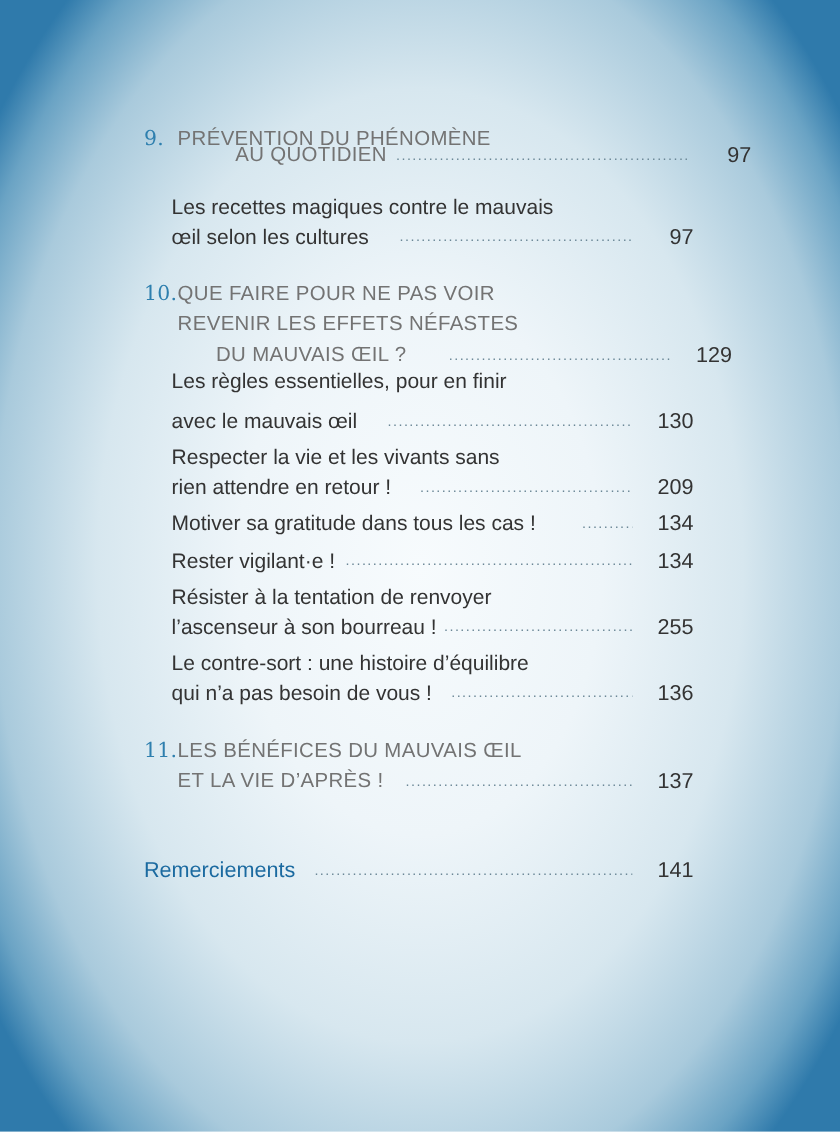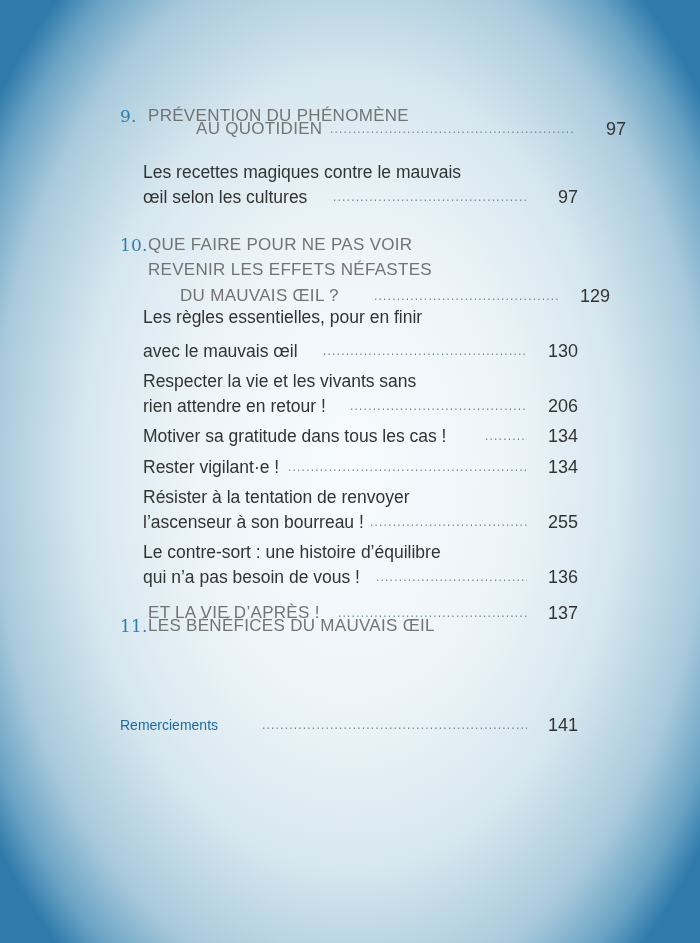--- a/index.html
+++ b/index.html
@@ -51,21 +51,21 @@
       position: absolute;
       left: 143px;
       color: #333333;
       font-size: 17.5px;
       font-family: "Liberation Sans", sans-serif;
     }
     .ack {
       position: absolute;
       left: 120px;
       color: #1b6aa0;
-      font-size: 14px;
+      font-size: 18px;
       font-family: "Liberation Sans", sans-serif;
     }
     .leader {
       position: absolute;
       right: 173px;
       height: 26px;
       overflow: hidden;
       color: #6b8796;
       font-size: 12px;
       letter-spacing: 1.2px;
@@ -127,21 +127,21 @@
     <span class="leader" style="left:323px;">....................................................................................................................................................................................</span>
     <span class="page-num">130</span>
   </div>
 
   <div class="line" style="top:368px;">
     <span class="sub">Respecter la vie et les vivants sans</span>
   </div>
   <div class="line" style="top:393px;">
     <span class="sub">rien attendre en retour !</span>
     <span class="leader" style="left:350px;">....................................................................................................................................................................................</span>
-    <span class="page-num">206</span>
+    <span class="page-num">209</span>
   </div>
 
   <div class="line" style="top:423px;">
     <span class="sub">Motiver sa gratitude dans tous les cas !</span>
     <span class="leader" style="left:485px;">....................................................................................................................................................................................</span>
     <span class="page-num">134</span>
   </div>
 
   <div class="line" style="top:454px;">
     <span class="sub">Rester vigilant·e !</span>
@@ -164,21 +164,21 @@
   <div class="line" style="top:564px;text-decoration:underline;">
     <span class="sub">qui n’a pas besoin de vous !</span>
     <span class="leader" style="left:376px;">....................................................................................................................................................................................</span>
     <span class="page-num">136</span>
   </div>
 
   <div class="line" style="top:613px;">
     <span class="num">11.</span>
     <span class="head">Les bénéfices du mauvais œil</span>
   </div>
-  <div class="line" style="top:600px;">
+  <div class="line" style="top:638px;">
     <span class="head">et la vie d’après !</span>
     <span class="leader" style="left:338px;">....................................................................................................................................................................................</span>
     <span class="page-num">137</span>
   </div>
 
   <div class="line" style="top:712px;">
     <span class="ack">Remerciements</span>
     <span class="leader" style="left:262px;">....................................................................................................................................................................................</span>
     <span class="page-num">141</span>
   </div>

